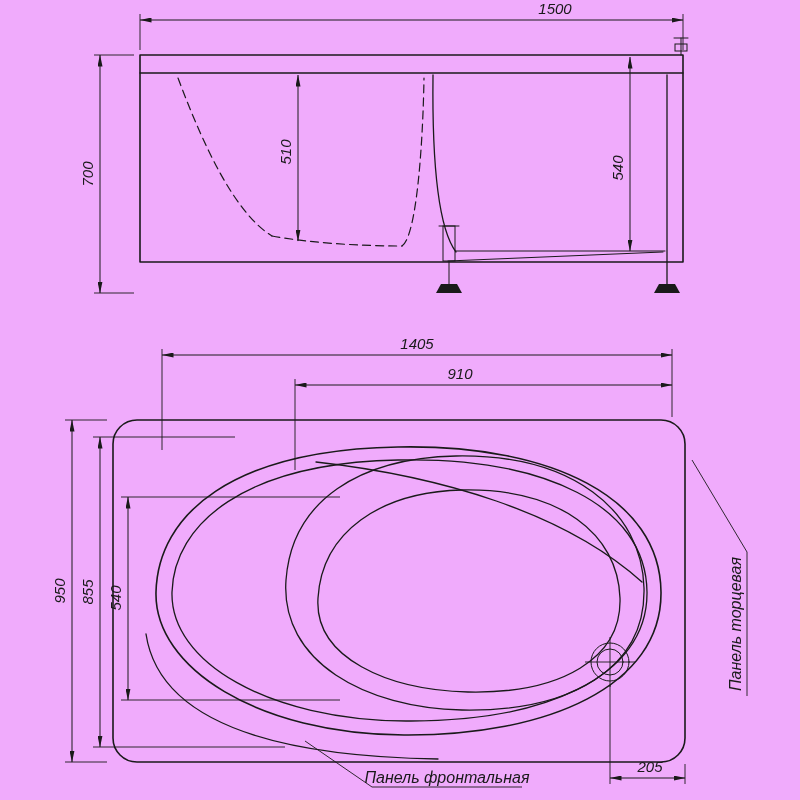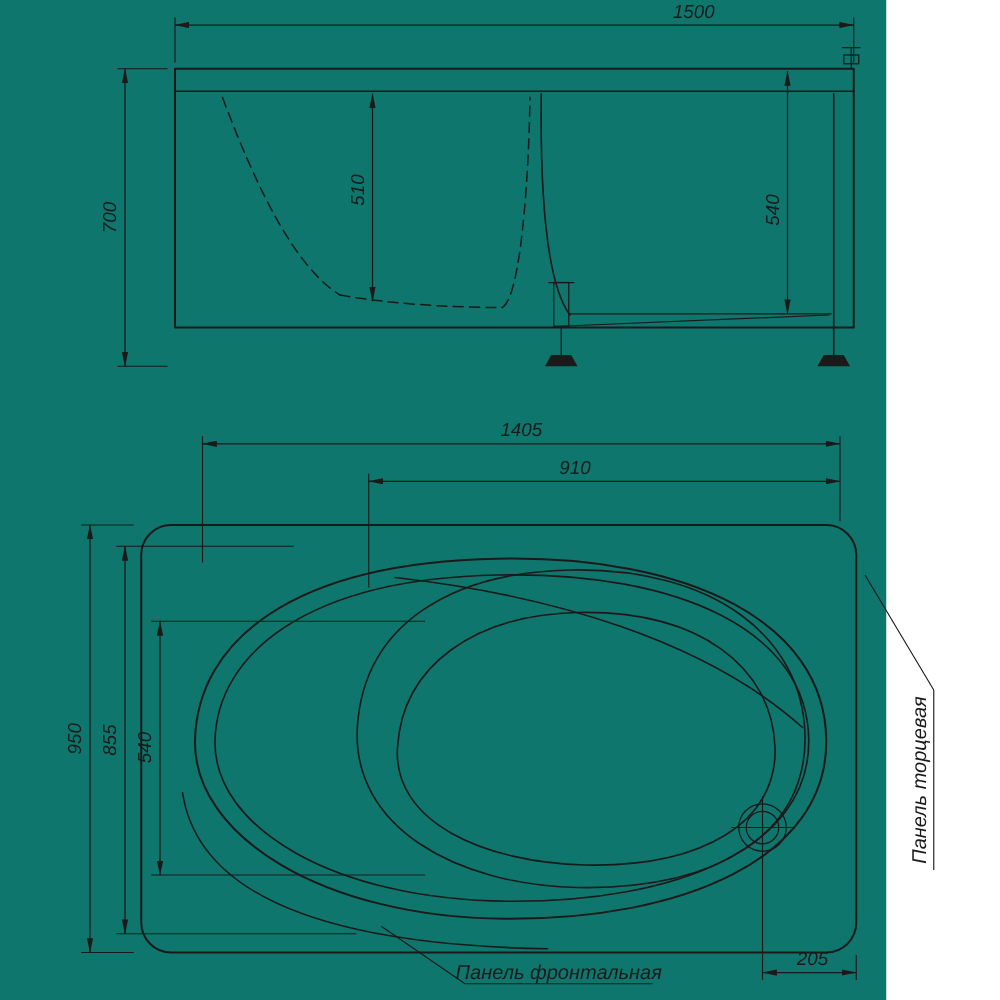--- a/index.html
+++ b/index.html
@@ -1,16 +1,16 @@
 <!DOCTYPE html>
 <html><head>
 <meta charset="utf-8">
 <style>
   html,body{margin:0;padding:0;background:#ffffff;}
-  .canvas{width:709px;height:800px;background:#0f766e;position:relative;font-family:"Liberation Sans",sans-serif;}
+  .canvas{width:800px;height:800px;background:#f0abfc;position:relative;font-family:"Liberation Sans",sans-serif;}
   svg{display:block;}
   .outline{fill:none;stroke:#1a1a1a;stroke-width:1.6;stroke-linecap:round;stroke-linejoin:round;}
   .mid{fill:none;stroke:#1a1a1a;stroke-width:1.3;stroke-linecap:round;}
   .thin{fill:none;stroke:#1a1a1a;stroke-width:1;stroke-linecap:round;}
   .dash{fill:none;stroke:#1a1a1a;stroke-width:1.2;stroke-dasharray:8 5;stroke-linecap:round;}
   .dim{fill:none;stroke:#1a1a1a;stroke-width:1;}
   .ext{fill:none;stroke:#1a1a1a;stroke-width:0.9;}
   .solidfill{fill:#1a1a1a;stroke:none;}
   text.dimtext{font:italic 15px "Liberation Sans",sans-serif;fill:#1a1a1a;}
   text.labeltext{font:italic 16px "Liberation Sans",sans-serif;fill:#1a1a1a;}

